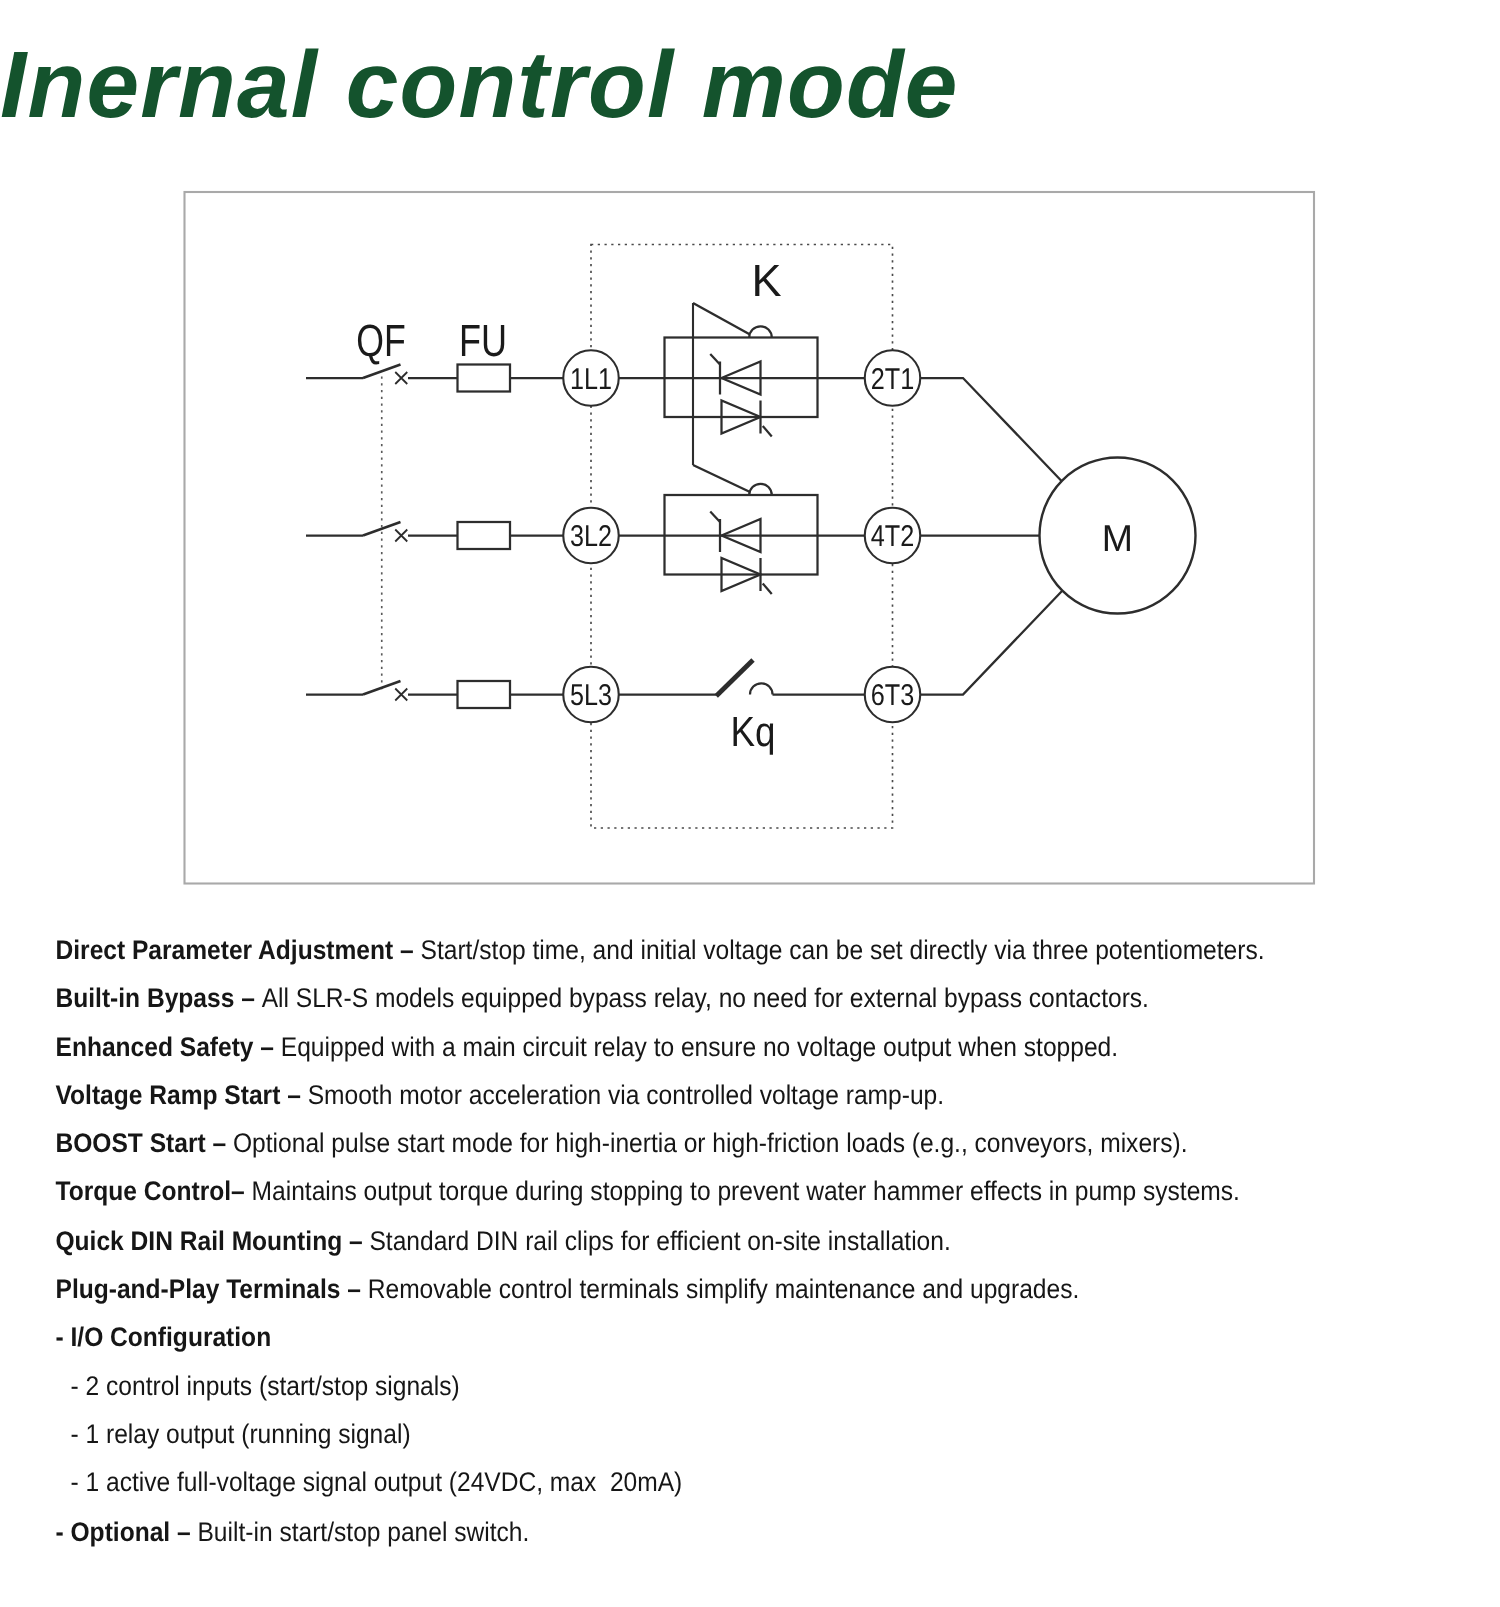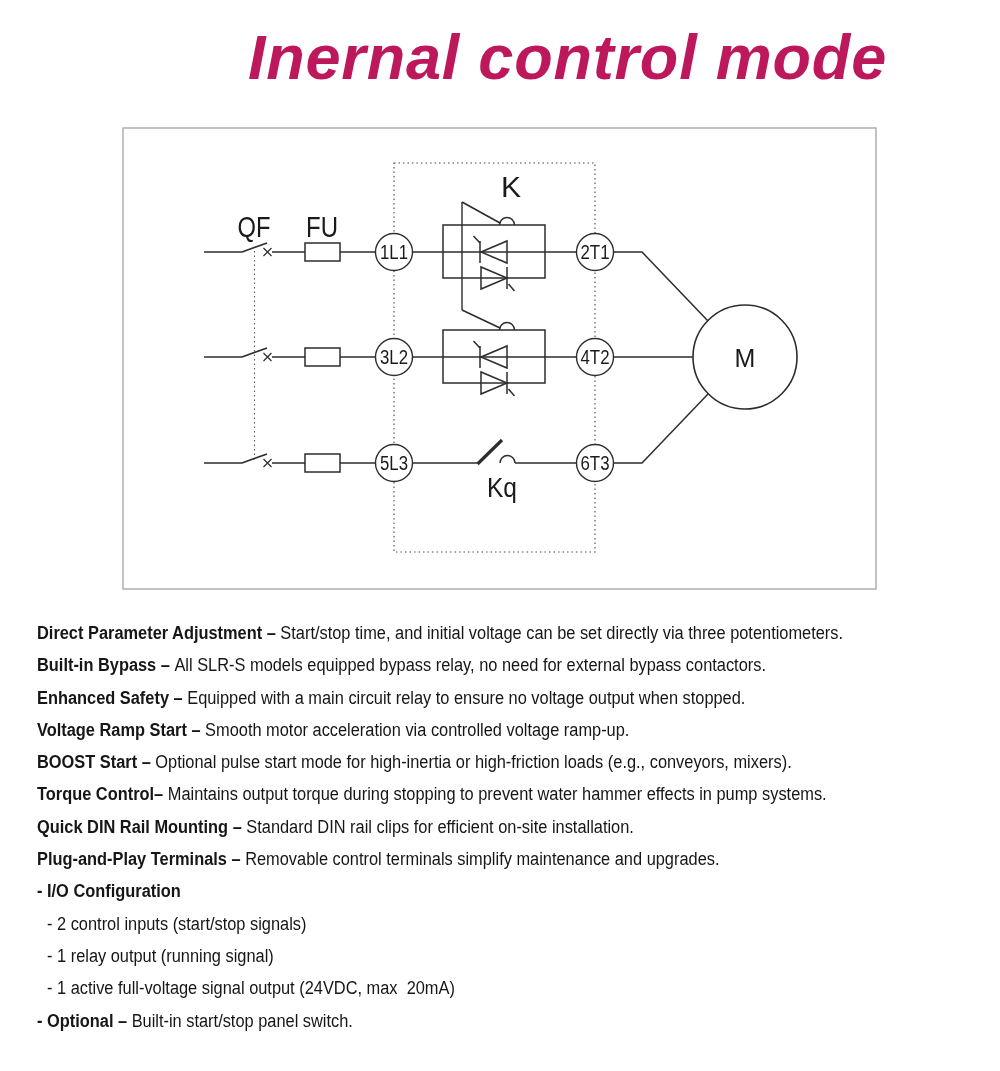--- a/index.html
+++ b/index.html
@@ -1,20 +1,20 @@
 <!DOCTYPE html>
 <html><head>
 <meta charset="utf-8">
 <style>
   html,body{margin:0;padding:0;background:#ffffff;}
   body{width:1000px;height:1071px;position:relative;font-family:"Liberation Sans",sans-serif;color:#1a1a1a;overflow:hidden;}
   .title{
     position:absolute;left:0;top:26px;width:887px;
-    text-align:right;font-size:63px;font-weight:bold;font-style:italic;
-    letter-spacing:.8px;color:#be185d;line-height:1;white-space:nowrap;
+    text-align:left;font-size:63px;font-weight:bold;font-style:italic;
+    letter-spacing:.8px;color:#14532d;line-height:1;white-space:nowrap;
   }
   .diagram-wrap{position:absolute;left:0;top:0;width:1000px;height:600px;}
   svg text{font-family:"Liberation Sans",sans-serif;fill:#1a1a1a;}
   .features{
     position:absolute;left:37px;top:617px;
     transform:scaleX(0.91);transform-origin:left top;
     font-size:18px;line-height:32.3px;color:#161616;
   }
   .feat{white-space:nowrap;height:32.3px;}
   .feat b,.feat span{white-space:pre;}

